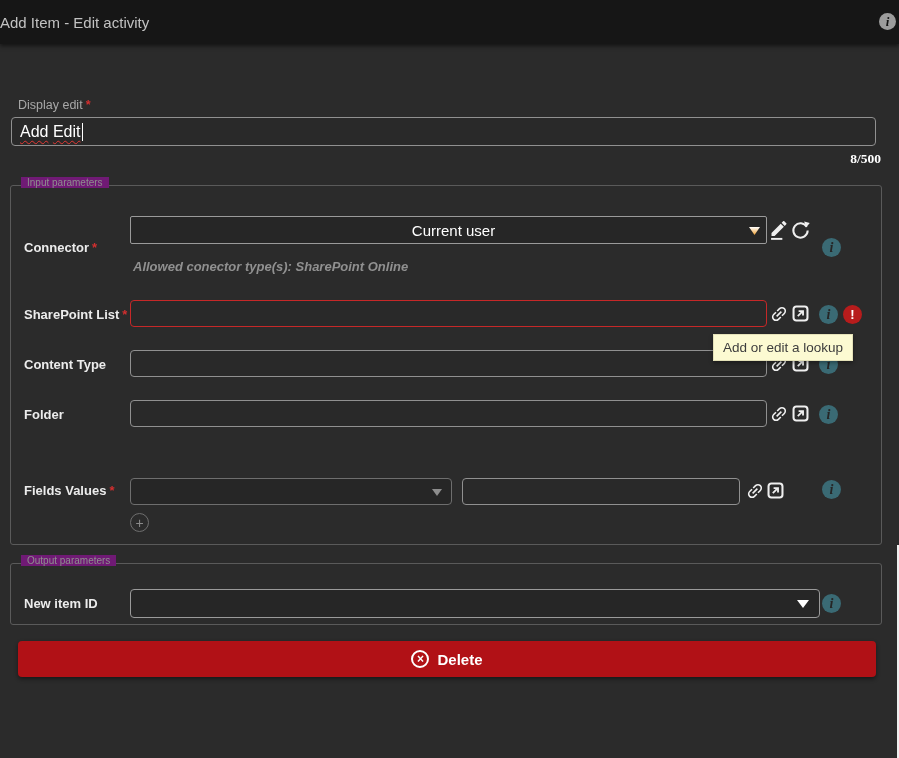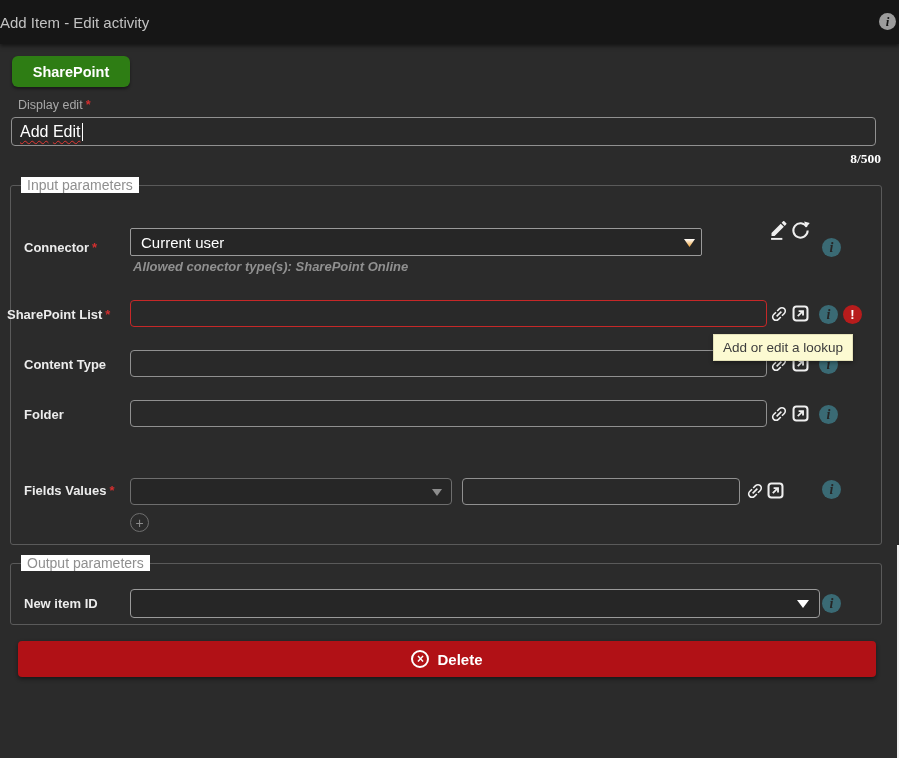--- a/index.html
+++ b/index.html
@@ -41,22 +41,22 @@
     color:#fff; font-size:16px;
   }
   .misspell { text-decoration:underline; text-decoration-style:wavy; text-decoration-color:#e53935; text-decoration-thickness:1px; text-underline-offset:3px; }
   .caret { display:inline-block; width:1.5px; height:18px; background:#fff; margin-left:1px; }
   .counter { position:absolute; right:18px; top:151px; color:#fff; font-size:13.5px; font-weight:700;font-family:Liberation Serif, serif; }
   
   .group { position:absolute; border:1px solid #5a5a5a; border-radius:3px; }
   .group-ip { left:10px; top:185px; width:872px; height:360px; }
   .group-op { left:10px; top:563px; width:872px; height:62px; }
   .legend {
-    position:absolute; top:-9px; left:10px; background:#ffffff;
-    padding:0 6px; color:#8f8f8f; font-size:14px;
+    position:absolute; top:-9px; left:10px; background:#701a75;
+    padding:0 6px; color:#8f8f8f; font-size:10px;
   }
   
   .row-label { position:absolute; color:#ececec; font-size:13px; font-weight:700; }
   .inp {
     position:absolute; height:27px; border:1px solid #909090; border-radius:4px;
     background:#292929; color:#fff; font-size:15px;
   }
   .inp.error { border:1.5px solid #c62828; }
   .select {
     position:absolute; border:1px solid #9a9a9a; border-radius:2px;
@@ -103,39 +103,38 @@
 </head>
 <body>
 
 <div class="canvas">
 
   <div class="titlebar">
     <span class="title">Add Item - Edit activity</span>
     <span class="info gray">i</span>
   </div>
 
-  <button class="provider">SharePoint</button>
 
   <div class="dn-label">
     <span>Display edit</span><span class="req">*</span>
   </div>
   <div class="dn-input">
     <span><span class="misspell">Add</span> <span class="misspell">Edit</span></span>
       <span class="caret"></span>
   </div>
   <div class="counter">8/500</div>
 
   <div class="group group-ip">
     <span class="legend">Input parameters</span>
   </div>
 
   <div class="row-label" style="left:24px; top:240px;">
     <span>Connector</span><span class="req">*</span>
   </div>
-  <div class="select" style="left:130px; top:228px; width:572px; height:28px;">
+  <div class="select" style="left:130px; top:216px; width:637px; height:28px;justify-content:center;">
     <span>Current user</span>
     <span style="position:absolute; right:5px; top:9px; line-height:0;">
       <svg width="13" height="10" viewBox="0 0 13 10">
         <defs>
             <linearGradient id="gArrow" x1="0" y1="0" x2="0" y2="1">
           <stop offset="0" stop-color="#ffffff"></stop>
               <stop offset="1" stop-color="#f0a030"></stop>
         </linearGradient>
           </defs>
         <polygon points="1,1 12,1 6.5,9" fill="url(#gArrow)"></polygon>
@@ -150,21 +149,21 @@
   </span>
   <span class="icon-btn" style="left:790px; top:220px;">
     <svg viewBox="0 0 24 24" width="21" height="21">
       <path fill="none" stroke="#efefef" stroke-width="2.3" d="M19.07 7.76 A8.2 8.2 0 1 0 20.2 12"></path>
       <polygon fill="#efefef" points="16.2,1.6 22.6,3.4 18.3,8.6"></polygon>
     </svg>
   </span>
   <span class="info" style="position:absolute; left:822px; top:238px;">i</span>
   <div class="hint" style="left:133px; top:259px;">Allowed conector type(s): SharePoint Online</div>
 
-  <div class="row-label" style="left:7px; top:307px;">
+  <div class="row-label" style="left:24px; top:307px;">
     <span>SharePoint List</span><span class="req">*</span>
   </div>
   <div class="inp error" style="left:130px; top:300px; width:637px;">
     <span></span>
   </div>
   <span class="icon-btn" style="left:769px; top:304px;">
     <svg viewBox="0 0 24 24" width="20" height="20" style="transform:rotate(-45deg);">
       <path fill="#efefef" d="M3.9 12c0-1.71 1.39-3.1 3.1-3.1h4V7H7c-2.76 0-5 2.24-5 5s2.24 5 5 5h4v-1.9H7c-1.71 0-3.1-1.39-3.1-3.1zM8 13h8v-2H8v2zm9-6h-4v1.9h4c1.71 0 3.1 1.39 3.1 3.1s-1.39 3.1-3.1 3.1h-4V17h4c2.76 0 5-2.24 5-5s-2.24-5-5-5z"></path>
     </svg>
   </span>

